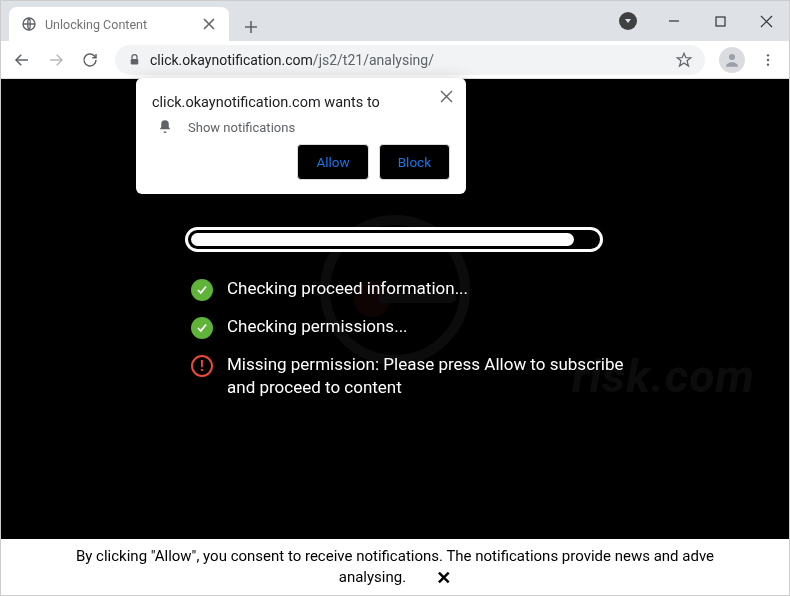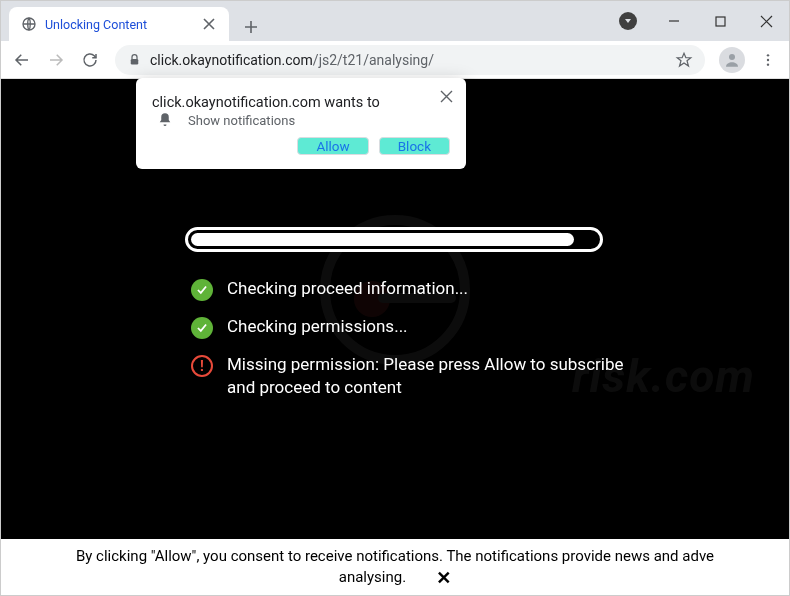--- a/index.html
+++ b/index.html
@@ -4,21 +4,21 @@
 <style>
   * { box-sizing: border-box; margin: 0; padding: 0; font-family: -apple-system, BlinkMacSystemFont, "Segoe UI", Roboto, Arial, sans-serif; }
   body { width: 790px; height: 596px; overflow: hidden; background: #f0f0f0; position: relative; }
 
   .window { width: 790px; height: 596px; background: #fff; display: flex; flex-direction: column; border: 1px solid #ccc; }
 
   
   .titlebar { height: 40px; background: #dee1e6; display: flex; align-items: flex-end; padding: 6px 0 0 8px; position: relative; }
   .tab { background: #fff; height: 34px; border-radius: 8px 8px 0 0; display: flex; align-items: center; padding: 0 12px; min-width: 220px; gap: 8px; }
   .tab .globe { width:16px;height:16px; }
-  .tab-title { font-size: 12.5px; color: #1d4ed8; flex:1; white-space:nowrap; overflow:hidden; }
+  .tab-title { font-size: 12.5px; color: #737373; flex:1; white-space:nowrap; overflow:hidden; }
   .tab-close { width:16px;height:16px; color:#5f6368; cursor:pointer; display:flex;align-items:center;justify-content:center; font-size:15px;}
   .newtab { width:28px;height:28px; display:flex;align-items:center;justify-content:center; color:#5f6368; font-size:18px; margin-left:8px; cursor:pointer; }
   .winbtns { position:absolute; right:0; top:0; height:40px; display:flex; align-items:center; }
   .winbtn { width:46px; height:32px; display:flex; align-items:center; justify-content:center; color:#333; cursor:pointer; }
   .circle-down { width:18px;height:18px;border-radius:50%;background:#404040; display:flex;align-items:center;justify-content:center; }
   .circle-down svg { width:10px;height:10px; fill:#dee1e6; }
 
   
   .toolbar { height: 38px; background:#fff; border-bottom:1px solid #e0e0e0; display:flex; align-items:center; padding:4px 6px; gap:4px;}
   .navbtn { width:30px;height:30px; display:flex;align-items:center;justify-content:center; color:#5f6368; cursor:pointer; border-radius:50%; }
@@ -56,26 +56,26 @@
 
   
   .footer { height:56px; background:#fff; color:#000; font-size:15px; display:flex; flex-direction:column; align-items:center; justify-content:center; padding:6px 8px; position:relative;}
   .footer-line1 { white-space:nowrap; }
   .footer-line2 { display:flex; align-items:center; gap:30px; margin-top:2px;}
   .footer-x { font-size:18px; font-weight:bold; cursor:pointer; }
 
   
   .notif { position:absolute; left:136px; top:78px; width:330px; background:#fff; border-radius:6px; box-shadow:0 4px 18px rgba(0,0,0,0.25); padding:16px 16px 14px 16px; z-index:50;}
   .notif-close { position:absolute; right:10px; top:8px; width:20px;height:20px; color:#5f6368; cursor:pointer; font-size:17px; display:flex;align-items:center;justify-content:center;}
-  .notif-title { font-size:14.5px; color:#202124; margin-bottom:0; }
+  .notif-title { font-size:14.5px; color:#202124; margin-bottom:7px; }
   .notif-row { display:flex; align-items:center; gap:14px; margin-bottom:8px; margin-left:4px;}
   .notif-bell { width:18px;height:18px; color:#5f6368; }
   .notif-sub { font-size:13px; color:#5f6368; }
   .notif-btns { display:flex; gap:10px; justify-content:flex-end; }
-  .nbtn { border:1px solid #dadce0; background:#5eead4; color:#1a73e8; font-size:13.5px; padding:0 18px; border-radius:4px; cursor:pointer; }
+  .nbtn { border:1px solid #dadce0; background:#000000; color:#1a73e8; font-size:13.5px; padding:9px 18px; border-radius:4px; cursor:pointer; }
 </style>
 </head>
 <body>
 
 <div class="window">
 
   <div class="titlebar">
     <div class="tab">
       <span class="globe">
         <svg viewBox="0 0 24 24" fill="none" stroke="#5f6368" stroke-width="2">

